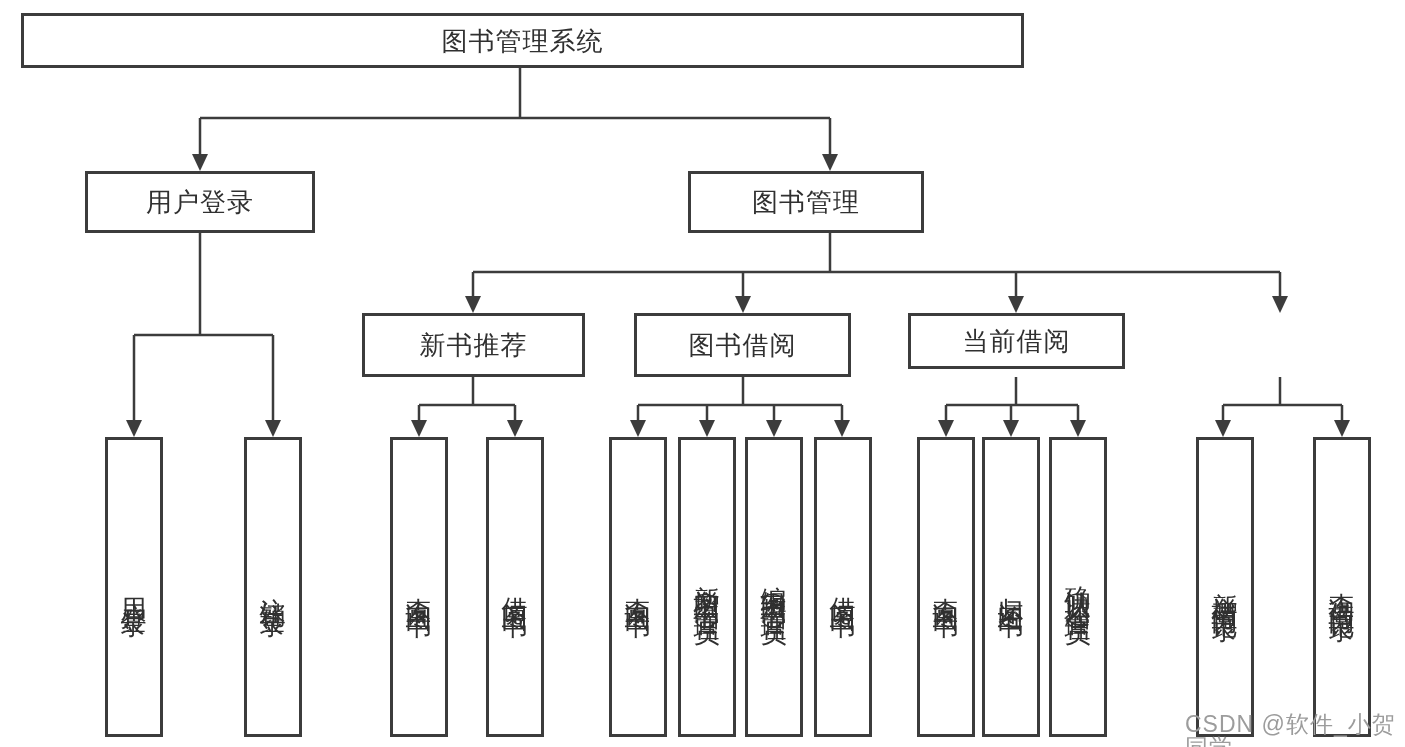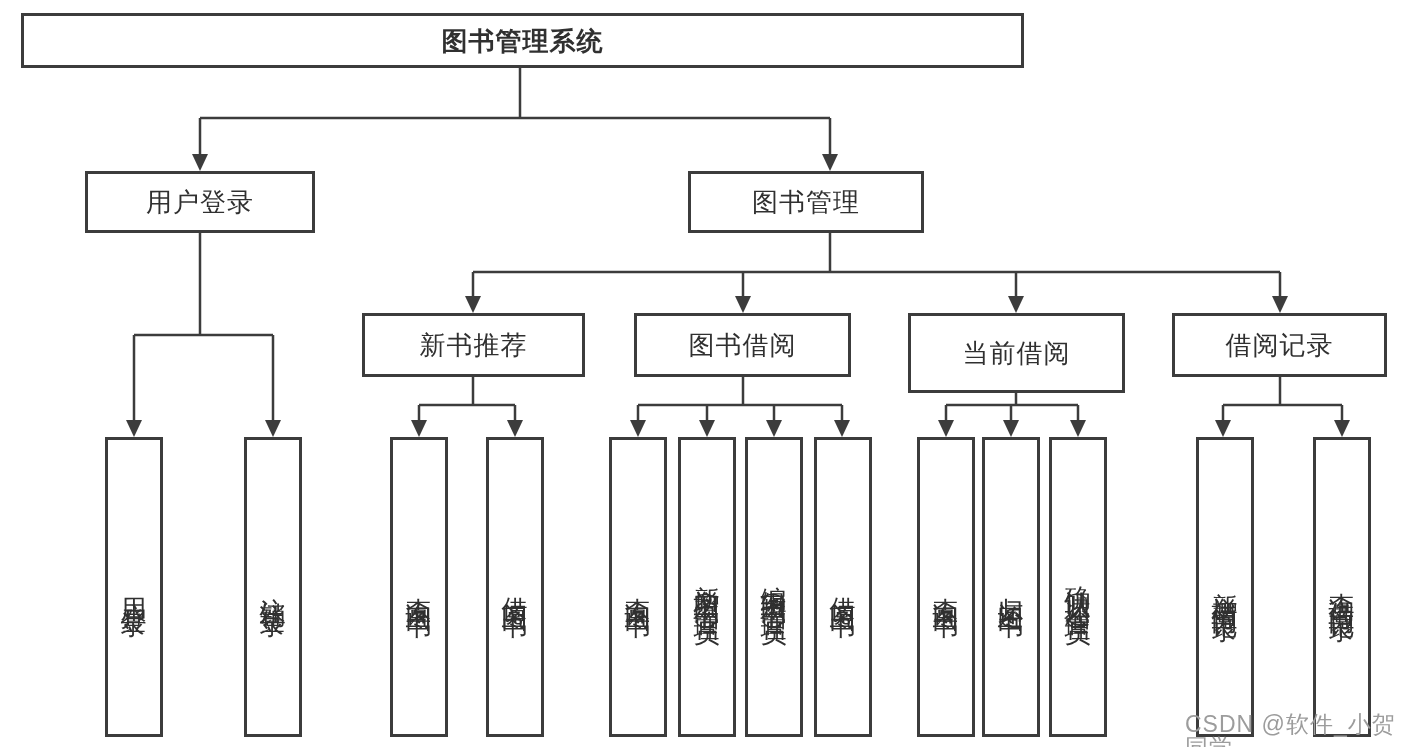--- a/index.html
+++ b/index.html
@@ -99,29 +99,28 @@
       <polygon points="1003,420 1019,420 1011,437"></polygon>
       <polygon points="1070,420 1086,420 1078,437"></polygon>
     </g>
     <g>
       <path d="M1280 377 V405 M1223 405 H1342 M1223 405 V420 M1342 405 V420"></path>
       <polygon points="1215,420 1231,420 1223,437"></polygon>
       <polygon points="1334,420 1350,420 1342,437"></polygon>
     </g>
   </svg>
 
-  <div class="node hnode" style="left:21px; top:13px; width:1003px; height:55px;font-weight:bold;">图书管理系统</div>
+  <div class="node hnode" style="left:21px; top:13px; width:1003px; height:55px;">图书管理系统</div>
 
   <div class="node hnode" style="left:85px; top:171px; width:230px; height:62px;">用户登录</div>
   <div class="node hnode" style="left:688px; top:171px; width:236px; height:62px;">图书管理</div>
 
   <div class="node hnode" style="left:362px; top:313px; width:223px; height:64px;">新书推荐</div>
   <div class="node hnode" style="left:634px; top:313px; width:217px; height:64px;">图书借阅</div>
-  <div class="node hnode" style="left:908px; top:313px; width:217px; height:80px;">当前借阅</div>
-  <div class="node hnode" style="left:1172px; top:313px; width:215px; height:64px;">借阅记录</div>
+  <div class="node hnode" style="left:908px; top:313px; width:217px; height:56px;">当前借阅</div>
 
   <div class="node vnode" style="left:105px; top:437px; width:58px; height:300px;">用户登录</div>
   <div class="node vnode" style="left:244px; top:437px; width:58px; height:300px;">注销登录</div>
 
   <div class="node vnode" style="left:390px; top:437px; width:58px; height:300px;">查询图书</div>
   <div class="node vnode" style="left:486px; top:437px; width:58px; height:300px;">借阅图书</div>
 
   <div class="node vnode" style="left:609px; top:437px; width:58px; height:300px;">查询图书</div>
   <div class="node vnode" style="left:678px; top:437px; width:58px; height:300px;">新增图书（管理员）</div>
   <div class="node vnode" style="left:745px; top:437px; width:58px; height:300px;">编辑图书（管理员）</div>

